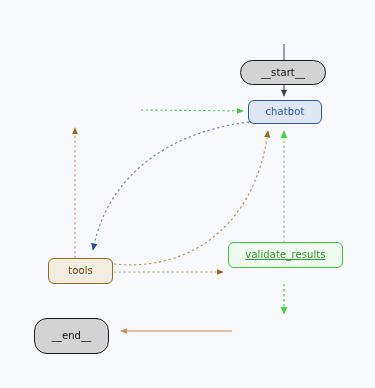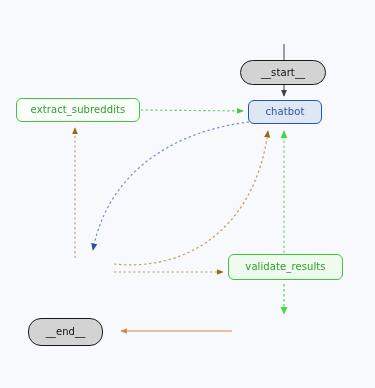--- a/index.html
+++ b/index.html
@@ -115,31 +115,31 @@
 
     <path d="M 284,284 L 284,314" fill="none" stroke="#5cd65c" stroke-width="1.3" stroke-dasharray="2.4,2.6" marker-end="url(#ah-green2)"></path>
 
     <path d="M 232,331 L 121,331" fill="none" stroke="#cf8a4e" stroke-width="1.1" marker-end="url(#ah-orange)"></path>
   </svg>
 
   <div class="node node-terminal" style="left:240px; top:28px; width:86px; height:25px;margin-top:32px;">
     <span>__start__</span>
   </div>
 
-  <div class="node node-box node-green-light" style="left:16px; top:98px; width:124px; height:24px;">
-    <span>extract_subreddits</span>
-  </div>
 
   <div class="node node-box node-blue" style="left:248px; top:100px; width:74px; height:24px;text-align:right;">
     <span>chatbot</span>
   </div>
 
+  <div class="node node-box node-tan" style="left:48px; top:258px; width:65px; height:26px;">
+    <span>tools</span>
+  </div>
 
-  <div class="node node-box node-green" style="left:228px; top:254px; width:115px; height:26px;">
+  <div class="node node-box node-green" style="left:228px; top:242px; width:115px; height:26px;text-decoration:underline;">
     <span>validate_results</span>
   </div>
 
 
-  <div class="node node-terminal" style="left:28px; top:318px; width:75px; height:28px;">
+  <div class="node node-terminal" style="left:34px; top:318px; width:75px; height:36px;">
     <span>__end__</span>
   </div>
 
 </div>
 
 </body></html>

